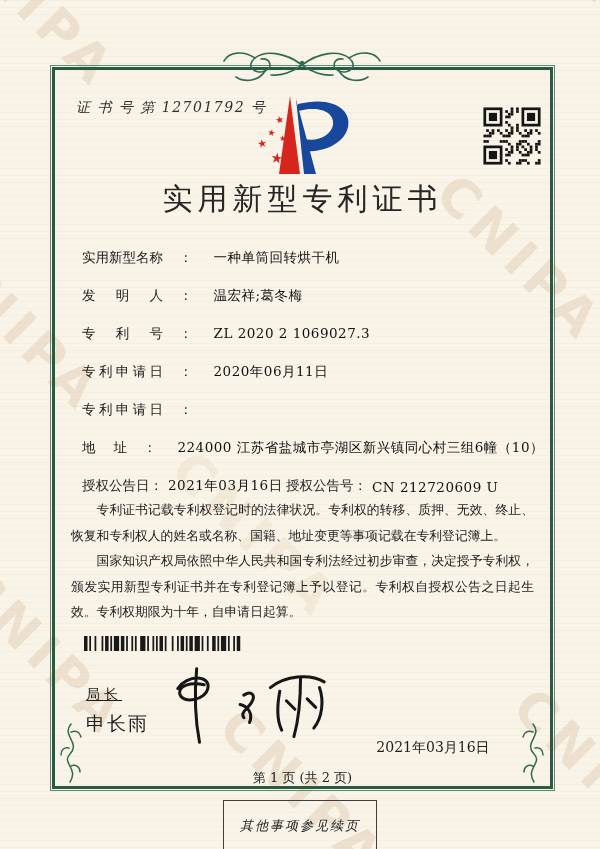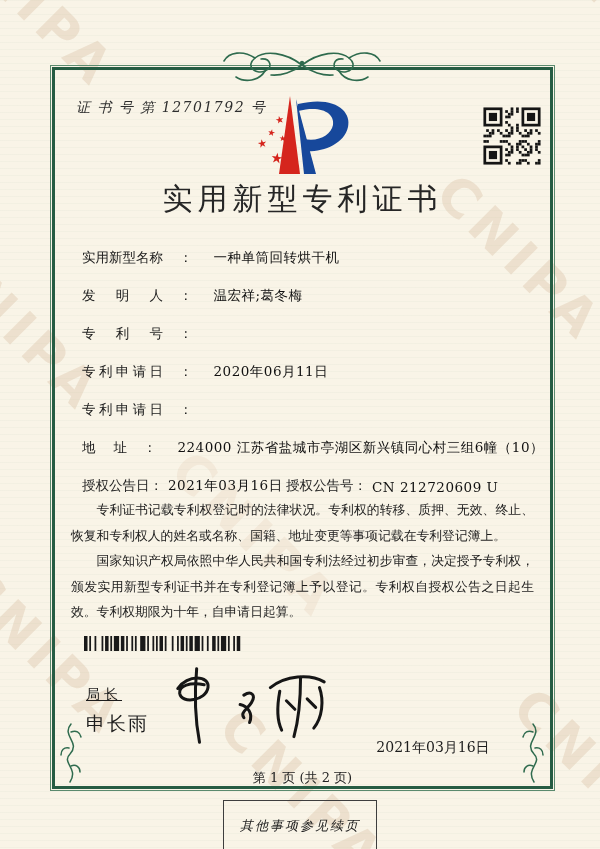--- a/index.html
+++ b/index.html
@@ -222,20 +222,21 @@
       <span class="fvalue">一种单筒回转烘干机</span>
     </div>
     <div class="field-row">
       <span class="flabel">发明人</span>
         <span class="colon">：</span>
       <span class="fvalue">温宏祥;葛冬梅</span>
     </div>
     <div class="field-row">
       <span class="flabel">专利号</span>
         <span class="colon">：</span>
+      <span class="fvalue">ZL 2020 2 1069027.3</span>
     </div>
     <div class="field-row">
       <span class="flabel">专利申请日</span>
         <span class="colon">：</span>
       <span class="fvalue">2020年06月11日</span>
     </div>
     <div class="field-row">
       <span class="flabel">专利申请日</span>
         <span class="colon">：</span>
     </div>

